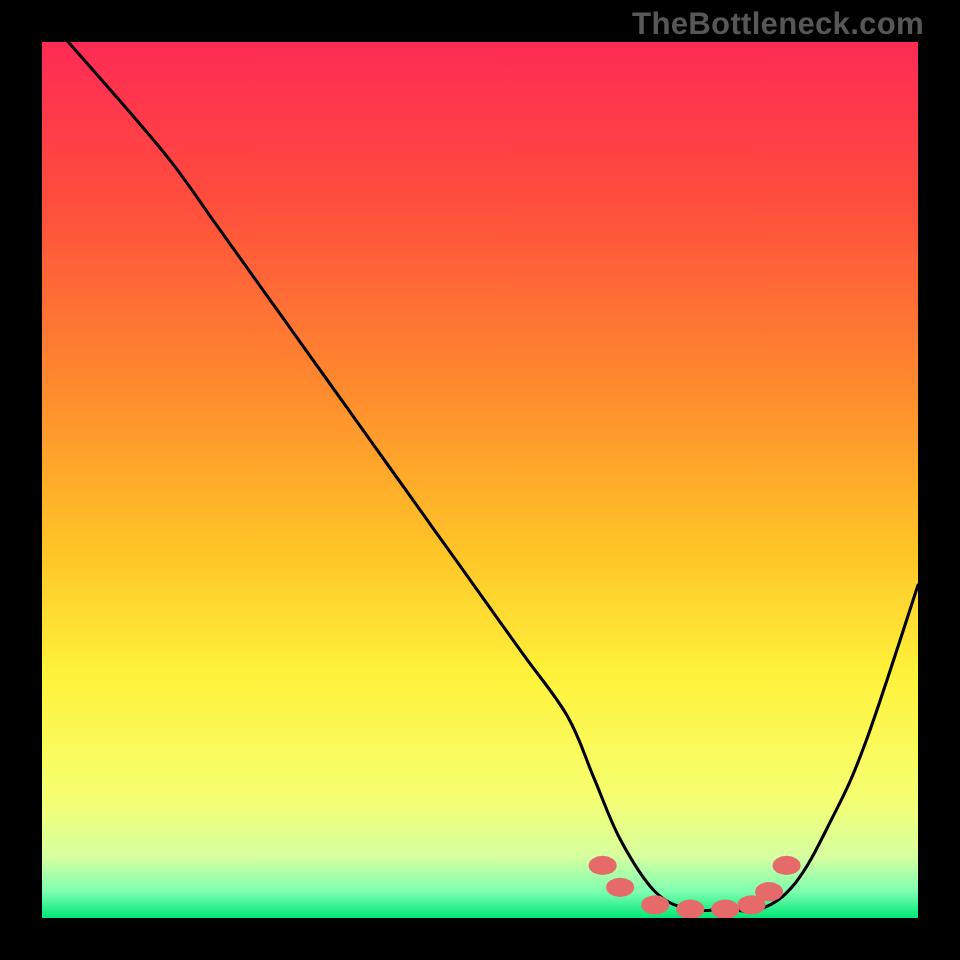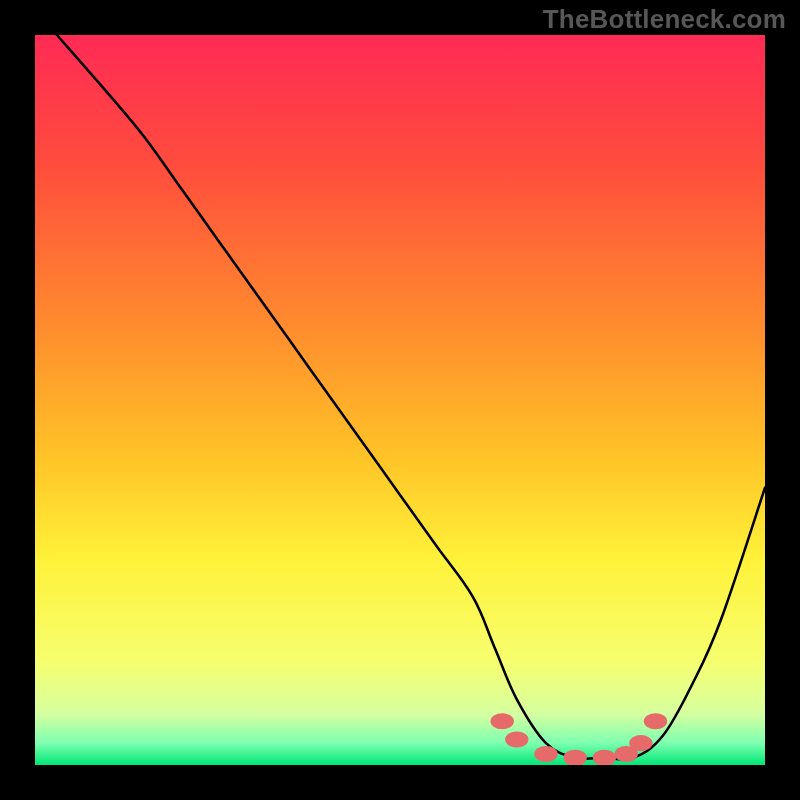--- a/index.html
+++ b/index.html
@@ -6,21 +6,21 @@
   html, body { width: 800px; height: 800px; overflow: hidden; background: #000; }
   .frame {
     position: relative;
     width: 800px;
     height: 800px;
     background: #000;
   }
   .watermark {
     position: absolute;
     top: 4px;
-    right: 14px;
+    right: 30px;
     font-family: Arial, Helvetica, sans-serif;
     font-size: 26px;
     font-weight: 600;
     color: #575757;
     letter-spacing: 0.2px;
   }
   .plot {
     position: absolute;
     left: 35px;
     top: 35px;

